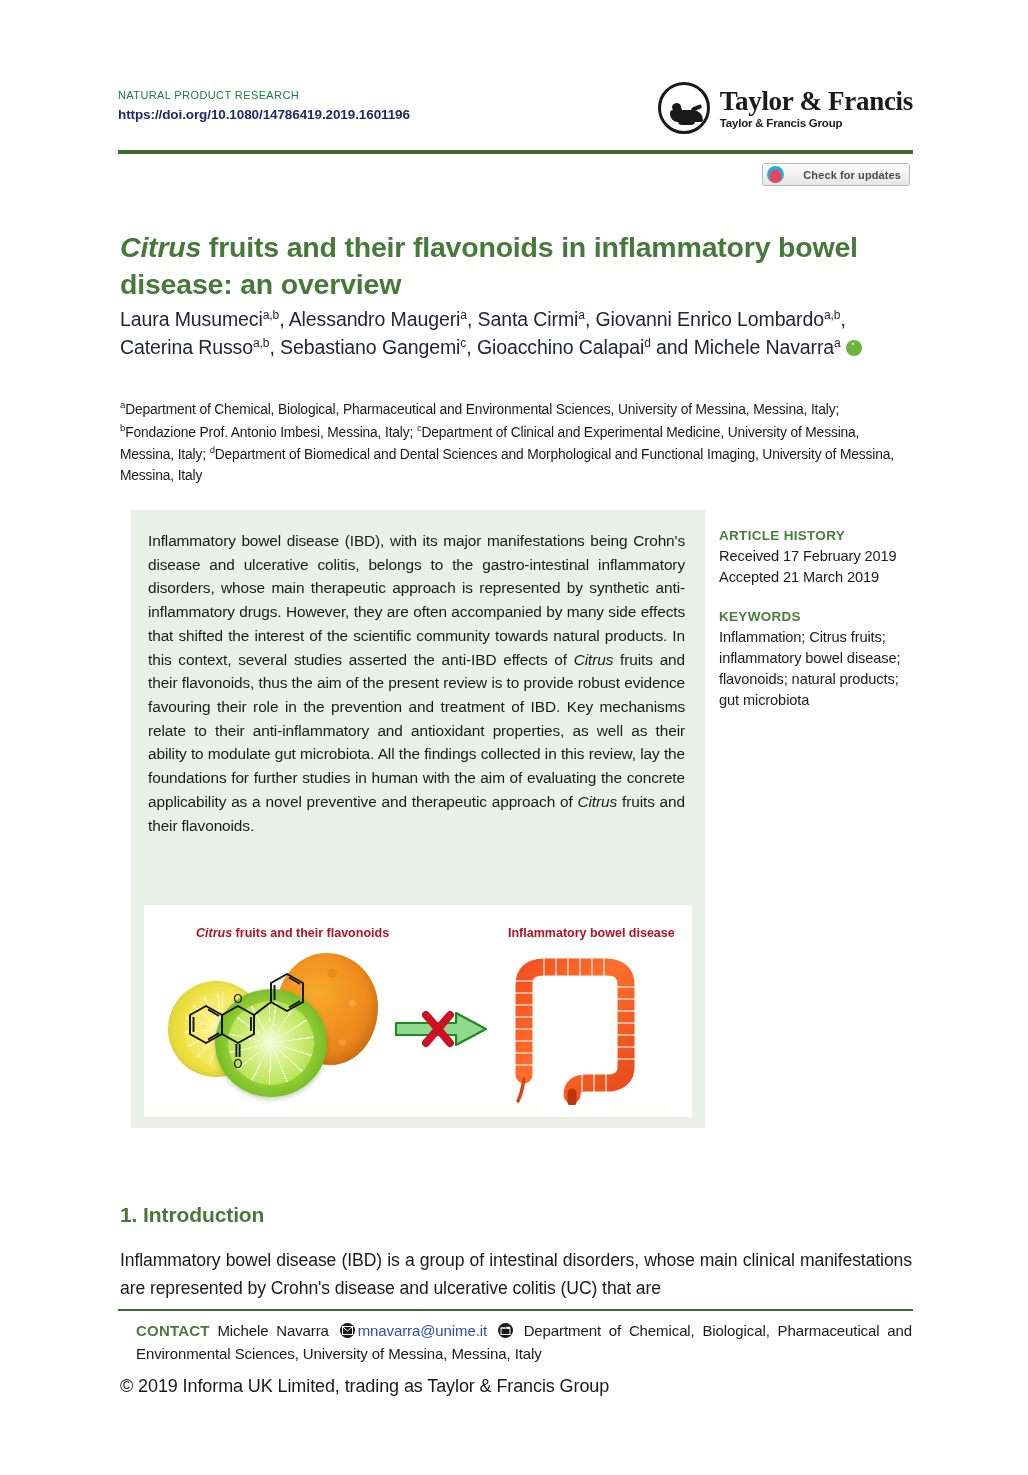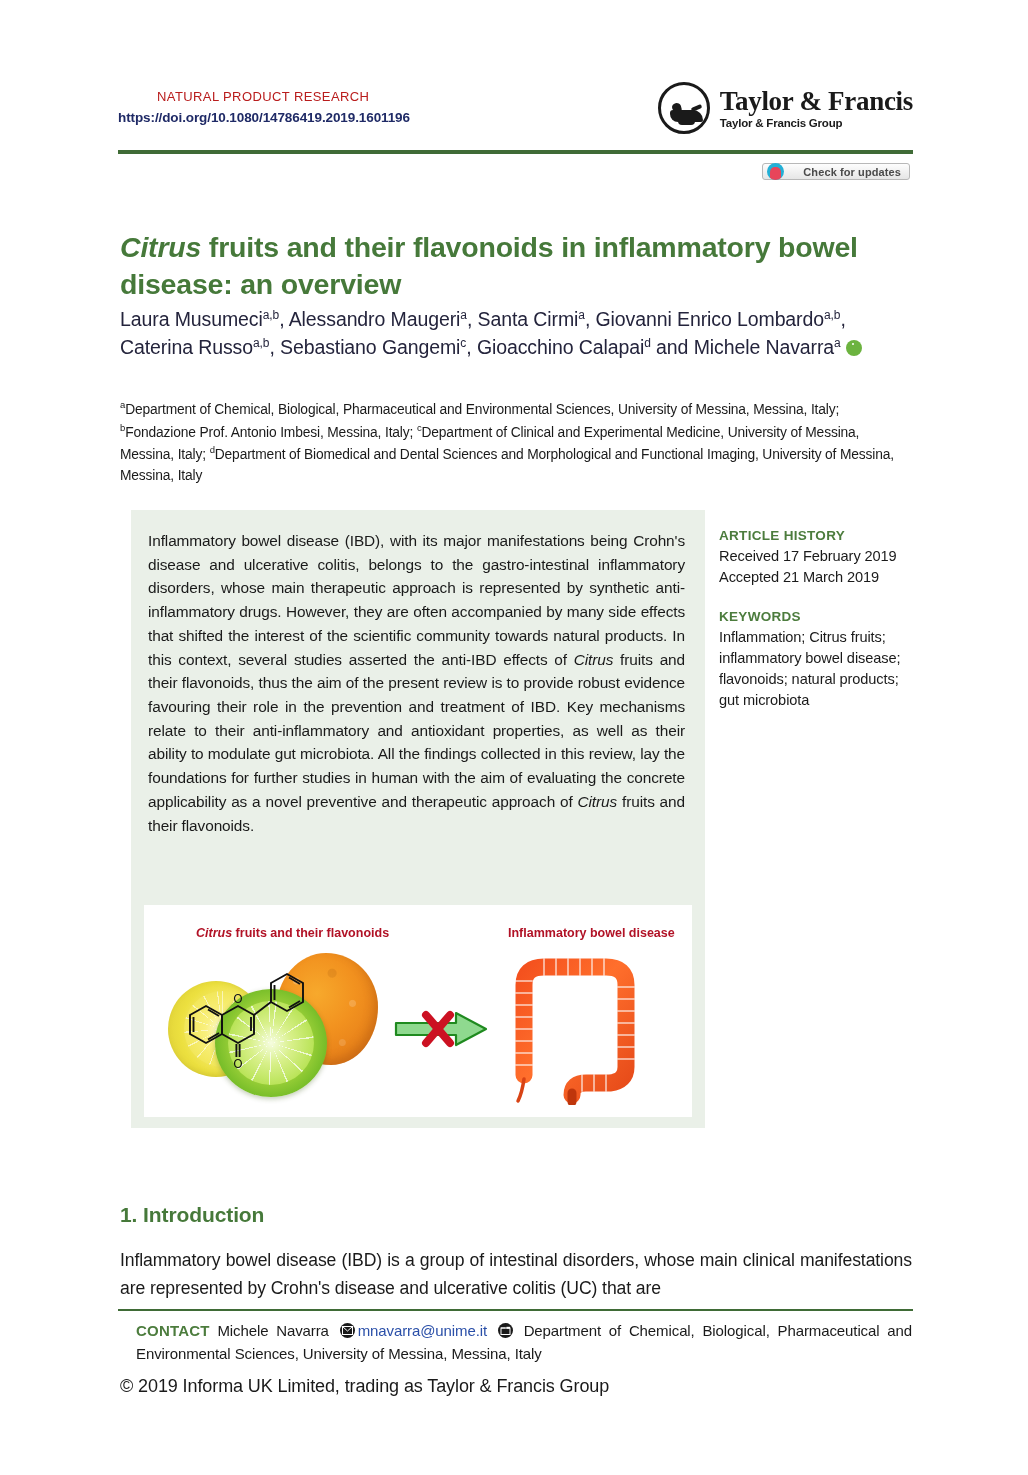--- a/index.html
+++ b/index.html
@@ -25,25 +25,24 @@
   
   .header {
     position: absolute;
     left: 118px;
     top: 88px;
     width: 795px;
     height: 62px;
   }
   .journal-name {
     font-family: "Liberation Sans", sans-serif;
-    font-size: 13px;
+    font-size: 11px;
     letter-spacing: 0.4px;
-    color: #b91c1c;
+    color: #15803d;
     line-height: 1.45;
-    margin-left: 39px;
   }
   .doi-link {
     font-family: "Liberation Sans", sans-serif;
     font-size: 13.5px;
     color: #1f2a66;
     text-decoration: none;
     font-weight: bold;
     letter-spacing: -0.1px;
     display: inline-block;
     margin-top: 2px;
@@ -117,21 +116,21 @@
     width: 795px;
     height: 4px;
     background: #3f6b36;
   }
 
   
   .crossmark {
     position: absolute;
     right: 118px;
     top: 163px;
-    height: 17px;
+    height: 23px;
     display: flex;
     align-items: center;
     gap: 19px;
     padding: 2px 8px 2px 4px;
     border: 1px solid #b8b8b8;
     border-radius: 3px;
     background: linear-gradient(#fdfdfd, #e6e6e6);
     box-sizing: border-box;
   }
   .crossmark-logo {

